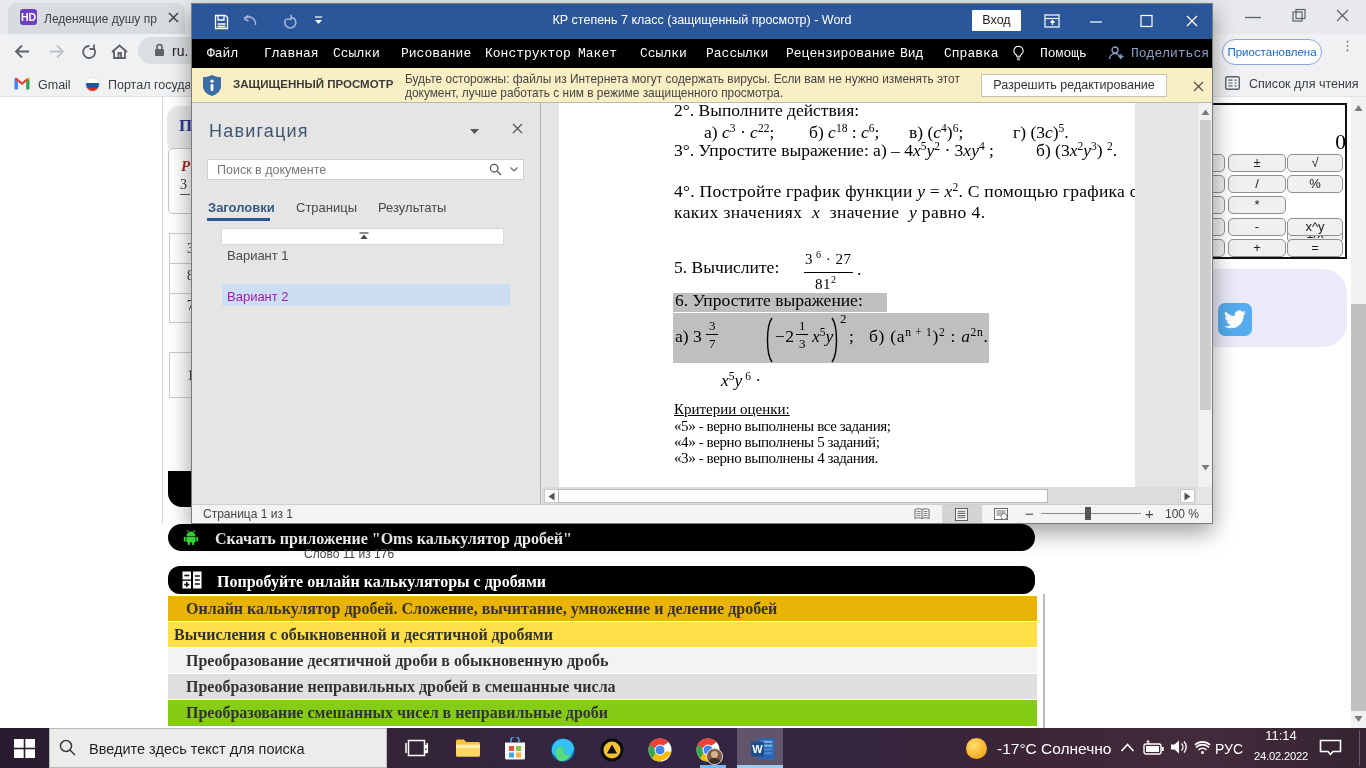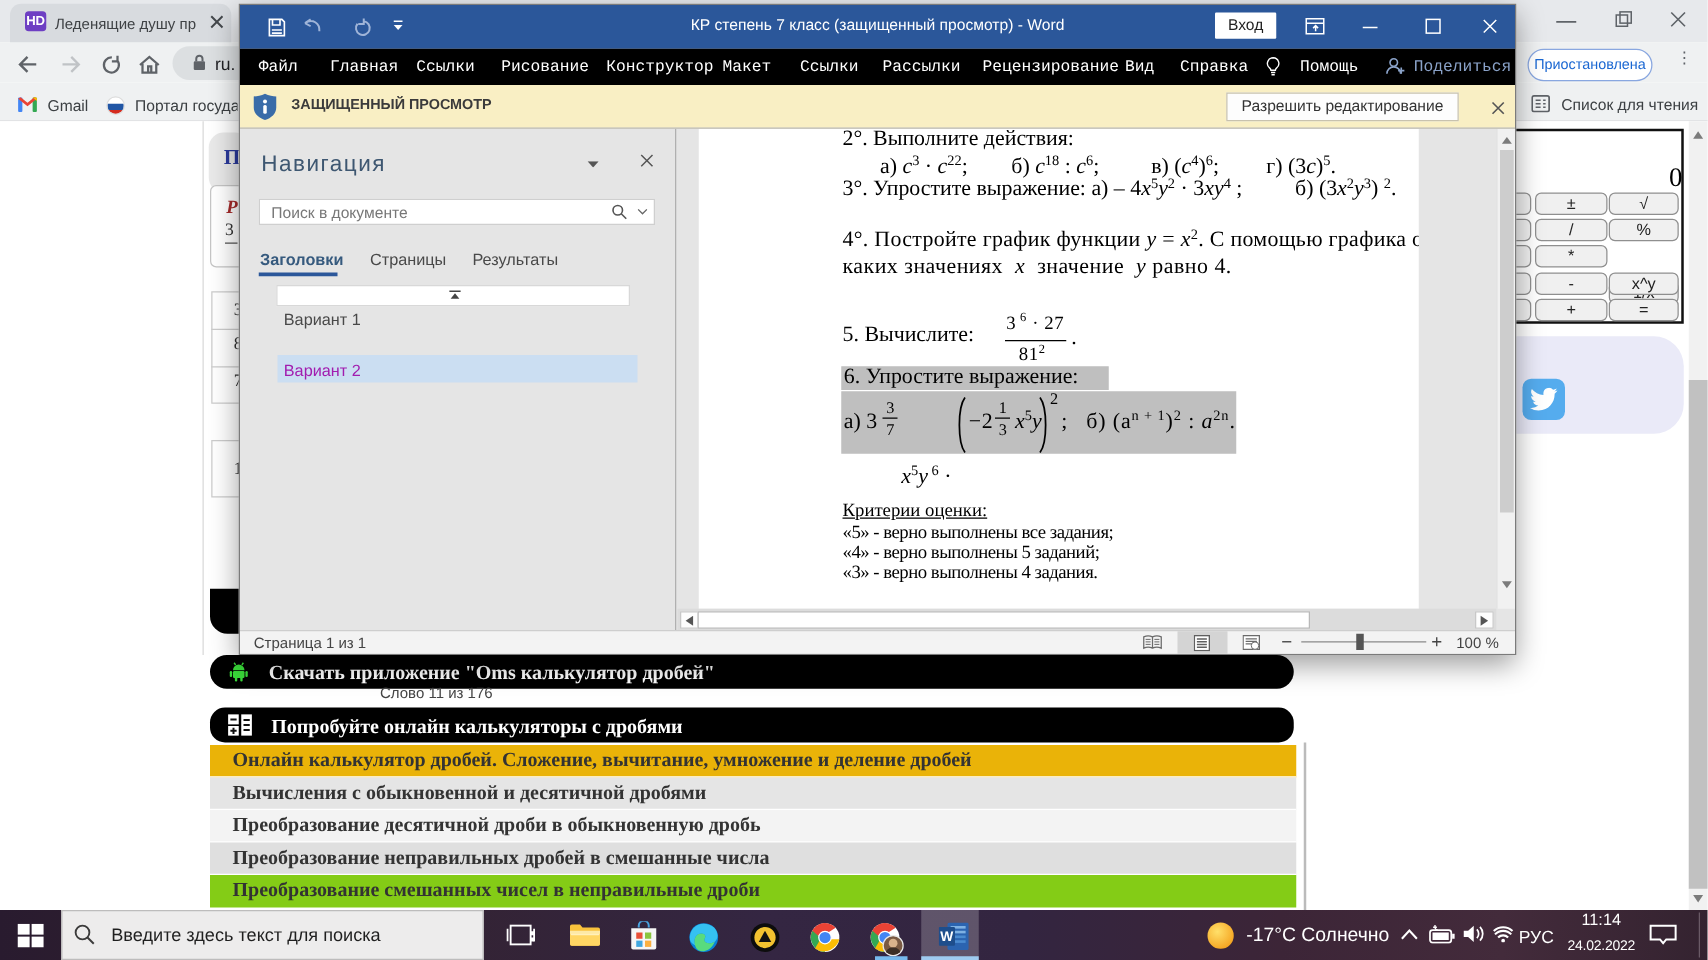--- a/index.html
+++ b/index.html
@@ -133,21 +133,21 @@
 <rect x="0.5" y="0.5" width="8.5" height="8" fill="#fff"></rect>
 <rect x="0.5" y="9.8" width="8.5" height="7.7" fill="#fff"></rect>
 <rect x="11" y="0.5" width="8.5" height="17" fill="#fff"></rect>
 <path d="M2.3 4.5 h5" stroke="#111" stroke-width="1.6"></path>
 <path d="M2.3 13.6 h5 M4.8 11.1 v5" stroke="#111" stroke-width="1.6"></path>
 <path d="M12.8 5 h5 M12.8 9 h5 M12.8 13 h5" stroke="#111" stroke-width="1.5"></path>
 </svg>
 <div class="a serif" style="left:217px;top:573px;font-size:16px;font-weight:bold;color:#fff;">Попробуйте онлайн калькуляторы с дробями</div>
 <div class="a serif" style="left:168px;top:596px;width:869px;font-size:16px;font-weight:bold;color:#333;">
 <div style="height:26px;background:#eab308;border-bottom:1px solid #fff;padding:4px 0 0 18px;">Онлайн калькулятор дробей. Сложение, вычитание, умножение и деление дробей</div>
-<div style="height:26px;background:#e5e5e5;border-bottom:1px solid #fff;padding:4px 0 0 18px;">Вычисления с обыкновенной и десятичной дробями</div>
+<div style="height:26px;background:#fde047;border-bottom:1px solid #fff;padding:4px 0 0 6px;">Вычисления с обыкновенной и десятичной дробями</div>
 <div style="height:26px;background:#f3f3f3;border-bottom:1px solid #fff;padding:4px 0 0 18px;">Преобразование десятичной дроби в обыкновенную дробь</div>
 <div style="height:26px;background:#dfdfdf;border-bottom:1px solid #fff;padding:4px 0 0 18px;">Преобразование неправильных дробей в смешанные числа</div>
 <div style="height:26px;background:#84cc16;padding:4px 0 0 18px;">Преобразование смешанных чисел в неправильные дроби</div>
 </div>
 <div class="a" style="left:1043px;top:594px;width:2px;height:134px;background:#bbb;"></div>
 
 <div class="a" id="word" style="left:191px;top:3px;width:1022px;height:521px;background:#e5e5e5;box-shadow:0 8px 22px rgba(0,0,0,.4);border:1px solid #7b7b7b;">
 
   <div class="a" style="left:0;top:0;width:1020px;height:35px;background:#2b579a;"></div>
   <svg class="a" style="left:22px;top:10px;" width="110" height="16" viewBox="0 0 110 16">
@@ -228,21 +228,21 @@
     <div class="a" style="left:35px;top:145px;font-size:13px;color:#494949;">Вариант 1</div>
     <div class="a" style="left:30px;top:181px;width:288px;height:22px;background:#cbdef2;"></div>
     <div class="a" style="left:35px;top:186px;font-size:13px;color:#a21caf;">Вариант 2</div>
   </div>
 
   <div class="a" style="left:350px;top:96px;width:670px;height:404px;background:#e5e5e5;"></div>
   <div class="a" id="page" style="left:367px;top:96px;width:576px;height:387px;background:#fff;overflow:hidden;">
     <div class="doc" style="left:115px;top:1px;">2°. Выполните действия:</div>
     <div class="doc" style="left:145px;top:23px;">а) <i>c</i><sup>3</sup> · <i>c</i><sup>22</sup>;</div>
     <div class="doc" style="left:250px;top:23px;">б) <i>c</i><sup>18</sup> : <i>c</i><sup>6</sup>;</div>
-    <div class="doc" style="left:362px;top:23px;">в) (<i>c</i><sup>4</sup>)<sup>6</sup>;</div>
+    <div class="doc" style="left:350px;top:23px;">в) (<i>c</i><sup>4</sup>)<sup>6</sup>;</div>
     <div class="doc" style="left:454px;top:23px;">г) (3<i>c</i>)<sup>5</sup>.</div>
     <div class="doc" style="left:115px;top:41px;">3°. Упростите выражение: а) – 4<i>x</i><sup>5</sup><i>y</i><sup>2</sup> · 3<i>xy</i><sup>4</sup> ;</div>
     <div class="doc" style="left:477px;top:41px;">б) (3<i>x</i><sup>2</sup><i>y</i><sup>3</sup>) <sup>2</sup>.</div>
     <div class="doc" style="left:115px;top:82px;letter-spacing:0.25px;">4°. Постройте график функции <i>y</i> = <i>x</i><sup>2</sup>. С помощью графика определите, при</div>
     <div class="doc" style="left:115px;top:103px;letter-spacing:0.4px;">каких значениях&nbsp; <i>x</i>&nbsp;&nbsp;значение&nbsp; <i>y</i> равно 4.</div>
     <div class="doc" style="left:115px;top:158px;">5. Вычислите:</div>
     <div class="doc" style="left:246px;top:151px;font-size:15px;letter-spacing:0.5px;">3<sup style="font-size:10px;"> 6</sup> · 27</div>
     <div class="a" style="left:245px;top:172px;width:49px;height:1px;background:#000;"></div>
     <div class="doc" style="left:256px;top:176px;font-size:15px;letter-spacing:0.5px;">81<sup style="font-size:10px;">2</sup></div>
     <div class="doc" style="left:298px;top:160px;">.</div>
@@ -294,20 +294,21 @@
       <path d="M0.5 0.5 v8 L6.5 4.5 Z" fill="#555"></path>
     </svg>
 
   <div class="a" style="left:0;top:64px;width:1020px;height:35px;background:#f9efc4;border-bottom:1px solid #b9b9b9;"></div>
   <svg class="a" style="left:10px;top:70px;" width="20" height="23" viewBox="0 0 20 23">
       <path d="M10 1 C13 2.5 16.5 3.2 19 3.2 V12 c0 5-4 8.5-9 10 C5 20.5 1 17 1 12 V3.2 C3.5 3.2 7 2.5 10 1 z" fill="#3a6ca8"></path>
       <circle cx="10" cy="7.2" r="1.6" fill="#fff"></circle>
       <rect x="8.6" y="10" width="2.8" height="7" rx="1.2" fill="#fff"></rect>
     </svg>
   <div class="a" style="left:41px;top:74px;font-size:11.5px;font-weight:bold;color:#3b3b3b;">ЗАЩИЩЕННЫЙ ПРОСМОТР</div>
+  <div class="a" style="left:213px;top:69px;font-size:11.9px;color:#444;line-height:13.5px;">Будьте осторожны: файлы из Интернета могут содержать вирусы. Если вам не нужно изменять этот<br>документ, лучше работать с ним в режиме защищенного просмотра.</div>
   <div class="a" style="left:789px;top:70px;width:186px;height:23px;background:#fdfdfd;border:1px solid #c8c2ae;font-size:12.5px;color:#333;text-align:center;line-height:21px;">Разрешить редактирование</div>
   <svg class="a" style="left:1001px;top:77px;" width="11" height="11" viewBox="0 0 11 11">
       <path d="M1 1 l9 9 M10 1 l-9 9" stroke="#555" stroke-width="1.3"></path>
     </svg>
 
   <div class="a" style="left:0;top:500px;width:1020px;height:19px;background:#f3f3f3;border-top:1px solid #cecece;"></div>
   <div class="a" style="left:11px;top:503px;font-size:12px;color:#444;">Страница 1 из 1</div>
   <div class="a" style="left:112px;top:503px;font-size:12px;color:#444;margin-top:40px;">Слово 11 из 176</div>
   <svg class="a" style="left:722px;top:504px;" width="16" height="12" viewBox="0 0 16 12">
       <path d="M8 1.5 C6 0.5 3 0.5 1 1.5 V10.5 C3 9.5 6 9.5 8 10.5 C10 9.5 13 9.5 15 10.5 V1.5 C13 0.5 10 0.5 8 1.5 M8 1.5 V10.5" fill="none" stroke="#6a6a6a" stroke-width="1"></path>

